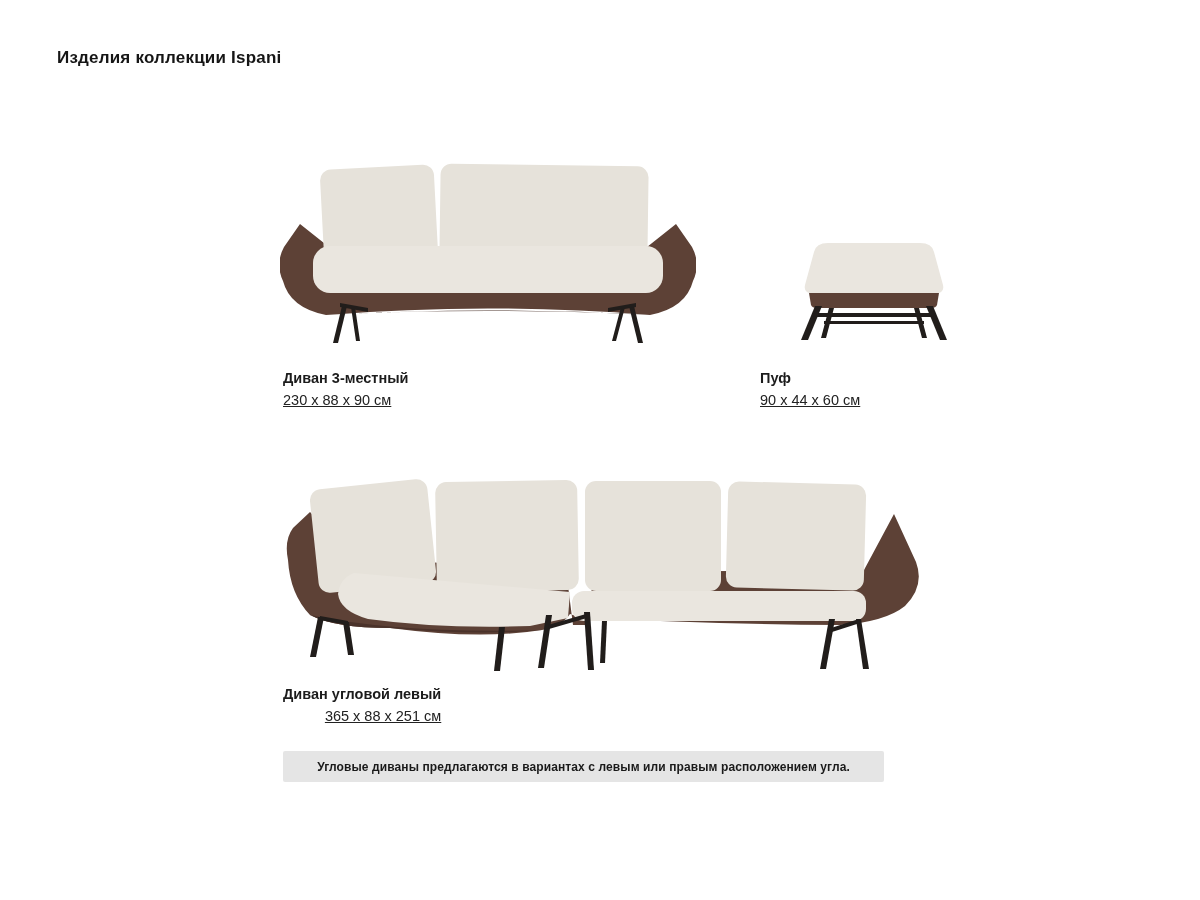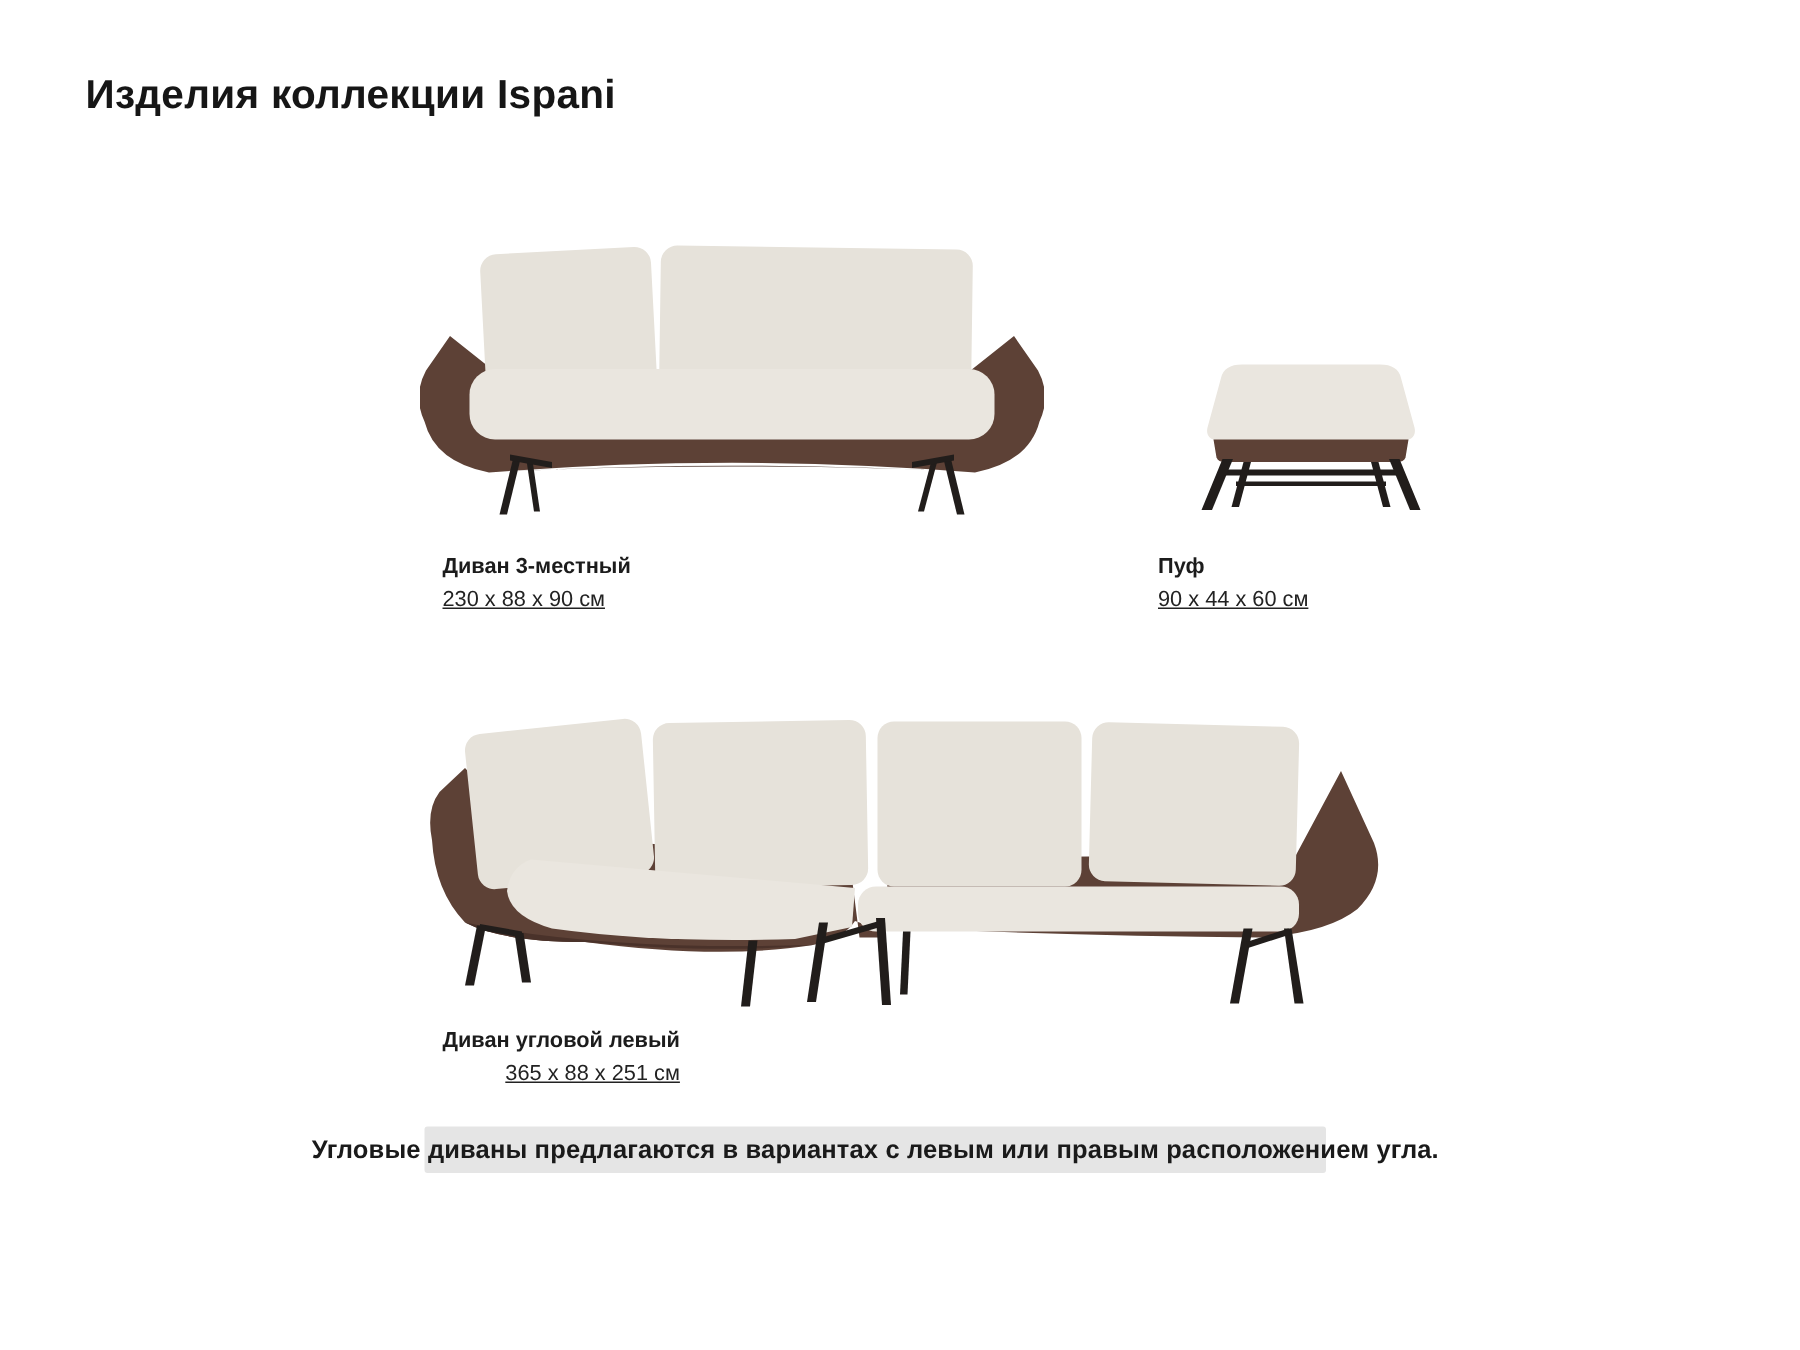--- a/index.html
+++ b/index.html
@@ -7,46 +7,46 @@
   body {
     position: relative;
     background: #ffffff;
     font-family: "Liberation Sans", sans-serif;
     color: #1c1c1c;
     overflow: hidden;
   }
   .page-title {
     position: absolute;
     left: 57px; top: 48px;
-    font-size: 27px;
+    font-size: 17px;
     font-weight: 600;
     letter-spacing: 0.2px;
     color: #161616;
   }
   .figure { position: absolute; }
   .figure svg { display: block; width: 100%; height: 100%; }
   .fig-sofa3   { left: 280px; top: 160px; width: 416px; height: 186px; }
   .fig-pouf    { left: 797px; top: 242px; width: 154px; height: 99px;  }
   .fig-corner  { left: 280px; top: 478px; width: 644px; height: 198px; }
-  .product-label { position: absolute; font-size: 14.5px; line-height: 22px; margin-left: 12px; }
+  .product-label { position: absolute; font-size: 14.5px; line-height: 22px; }
   .product-label .p-name { font-weight: 600; color: #1c1c1c; }
   .product-label .p-dims { font-weight: 400; color: #222222; text-decoration: underline; }
   .label-sofa3  { left: 283px; top: 367px; }
   .label-pouf   { left: 760px; top: 367px; }
   .label-corner { left: 283px; top: 683px; text-align: right; }
   .note-banner {
     position: absolute;
     left: 283px; top: 751px;
     width: 601px; height: 31px;
     background: #e5e5e5;
     border-radius: 2px;
     display: flex; align-items: center; justify-content: center;
   }
   .note-banner .note-text {
-    font-size: 17px;
+    font-size: 12px;
     font-weight: 600;
     color: #1a1a1a;
     letter-spacing: 0.1px;
     white-space: nowrap;
   }
   
   .fabric  { fill: #e6e2da; }
   .fabric2 { fill: #eae6df; }
   .leather { fill: #5d4136; }
   .leather-dark { fill: #4a322a; }

